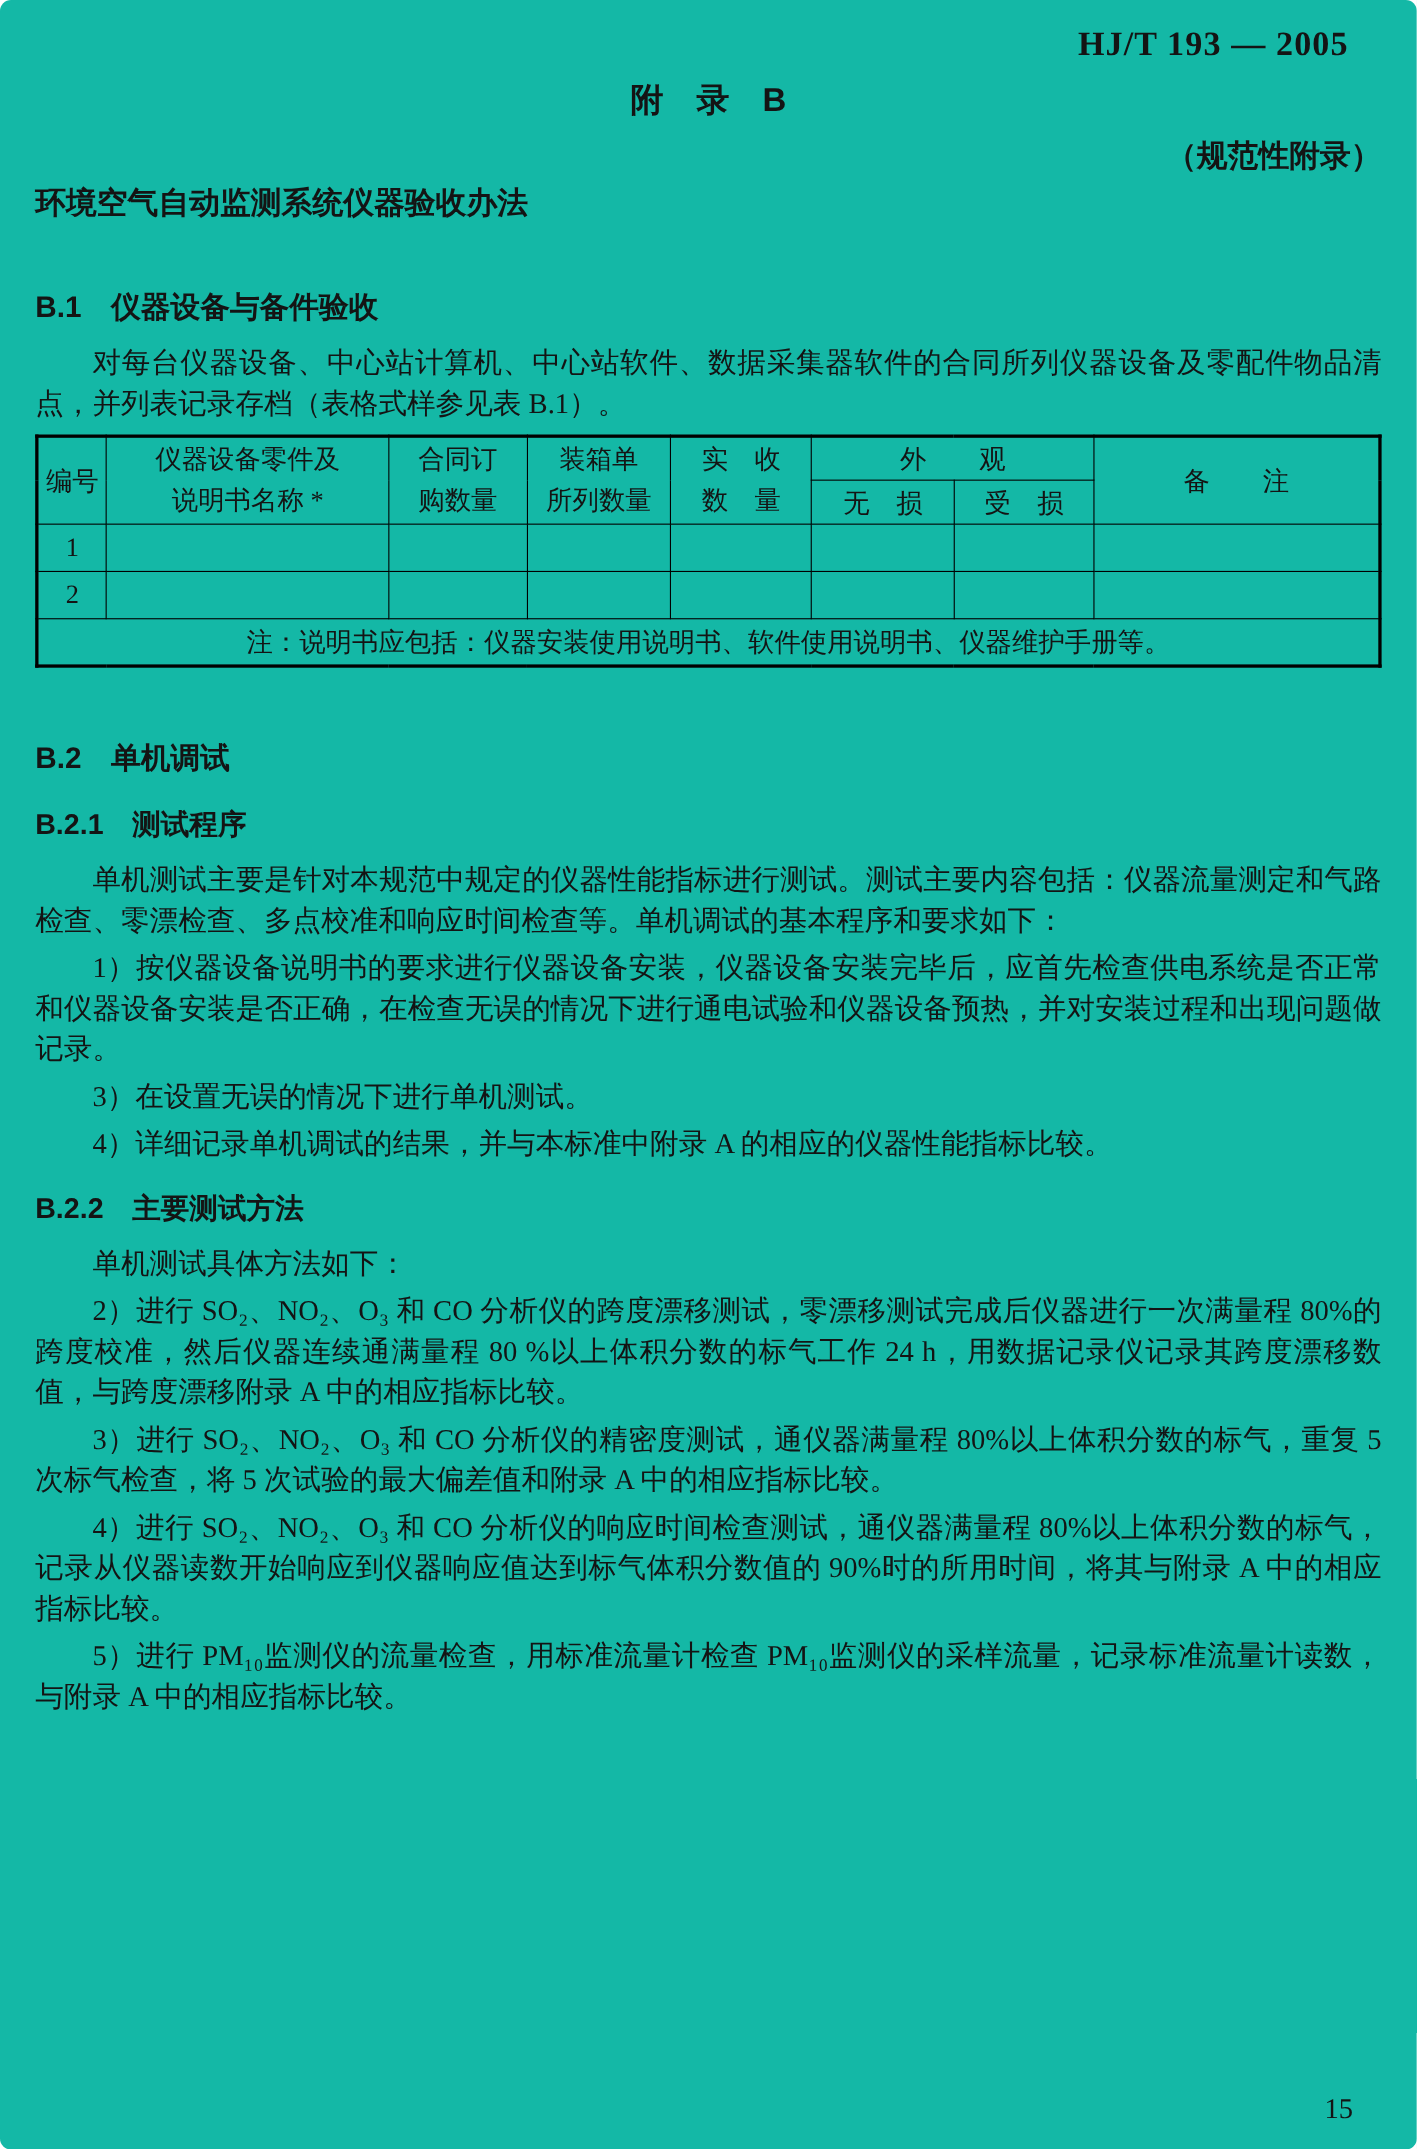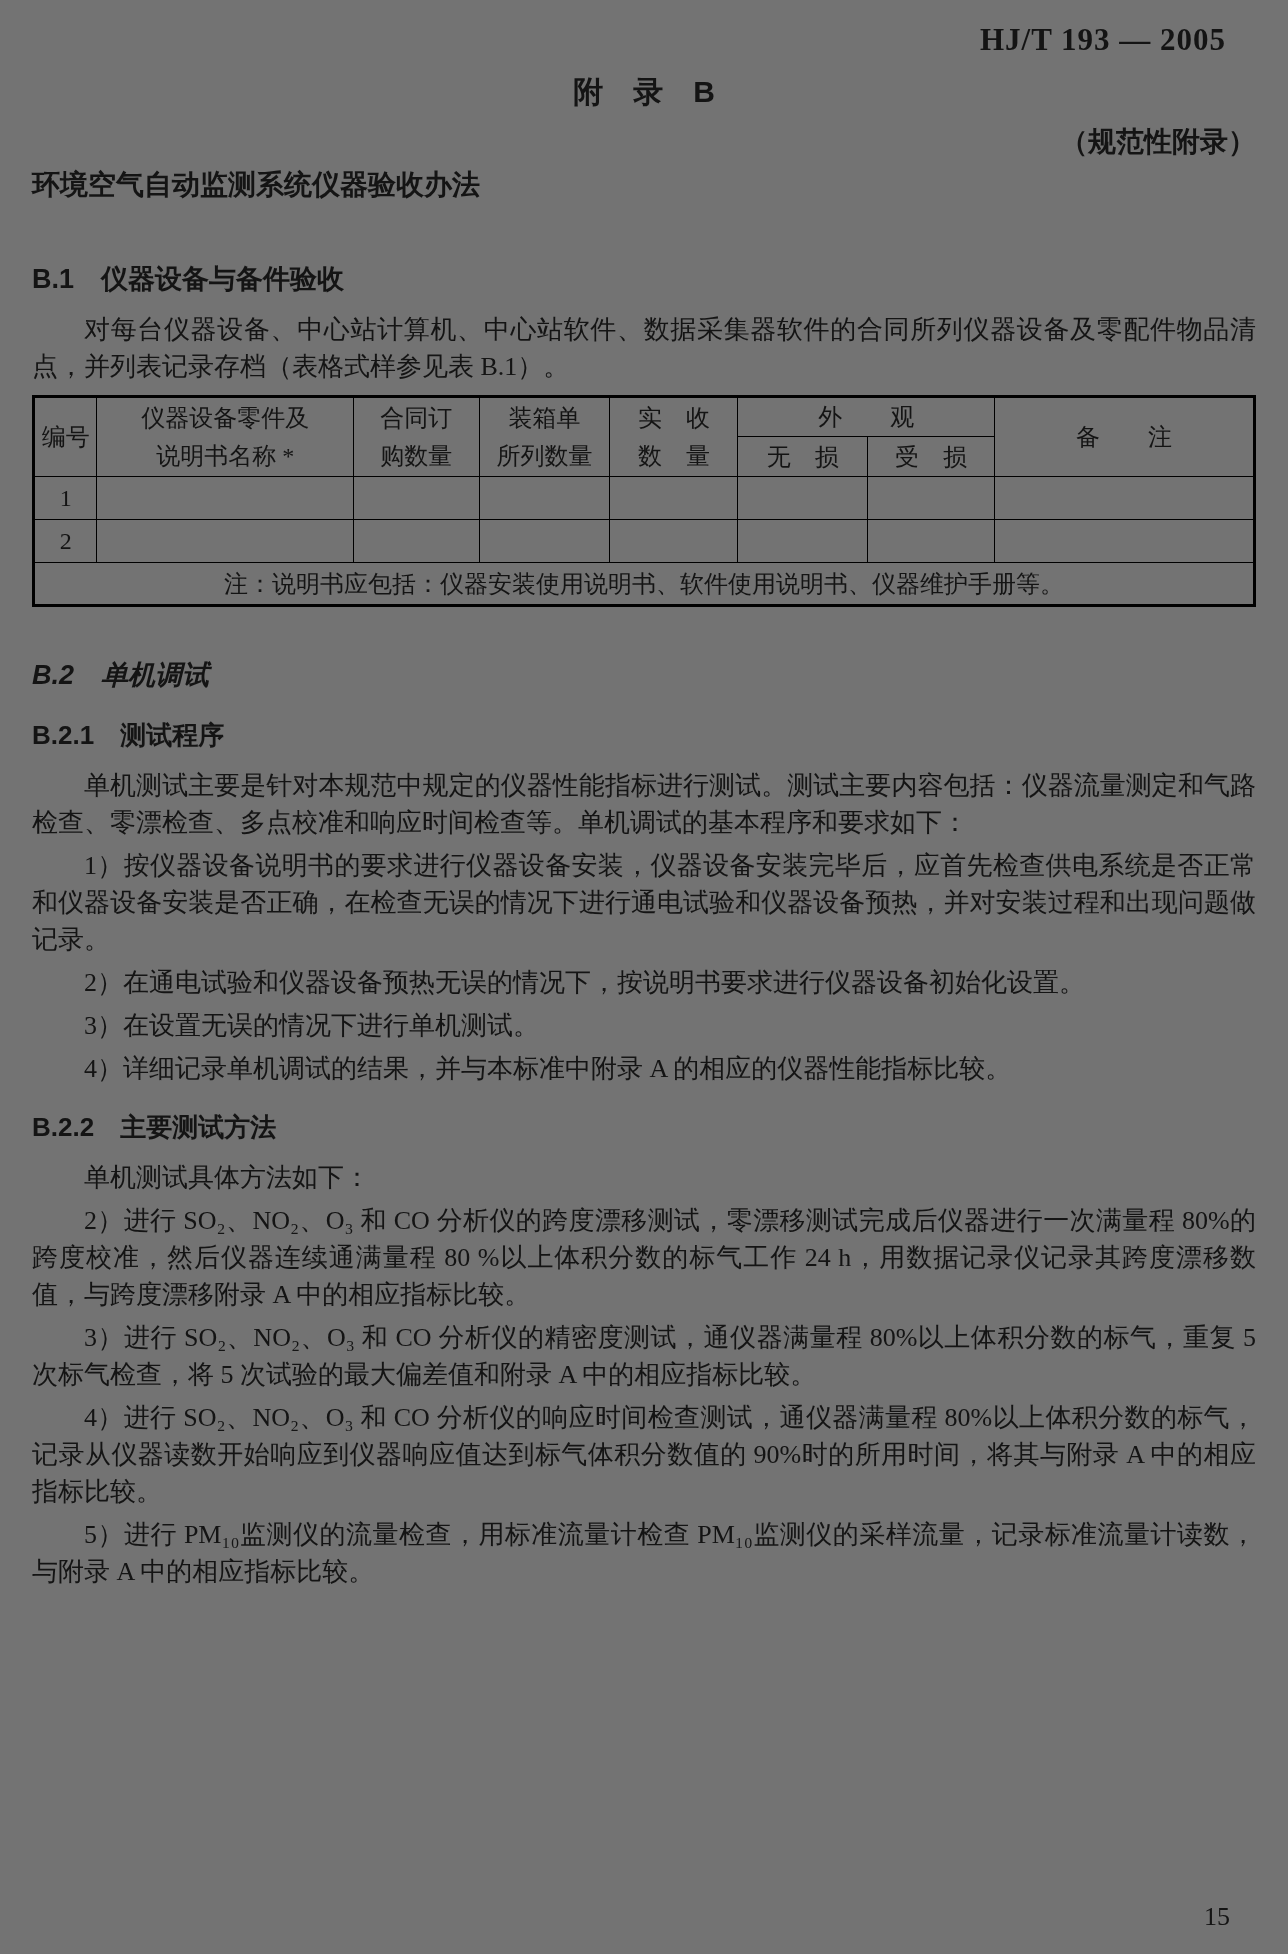--- a/index.html
+++ b/index.html
@@ -5,26 +5,27 @@
   html, body {
     margin: 0;
     padding: 0;
     background: #ffffff;
   }
   .page {
     position: relative;
     width: 1288px;
     height: 1954px;
     margin: 0 auto;
-    background: #737373;
+    background: #14b8a6;
     color: #141414;
     box-sizing: border-box;
     padding: 0 32px;
     overflow: hidden;
     font-family: "Liberation Serif", "DejaVu Serif", serif;
+    border-radius: 10px;
   }
   .doc-code {
     position: absolute;
     top: 22px;
     right: 62px;
     font-family: "Liberation Serif", "DejaVu Serif", serif;
     font-weight: 700;
     font-size: 31px;
     letter-spacing: 1px;
   }
@@ -54,21 +55,21 @@
     line-height: 40px;
   }
   .h-sec {
     margin: 0;
     font-family: "Liberation Sans", "DejaVu Sans", sans-serif;
     font-weight: 700;
     font-size: 27px;
     line-height: 40px;
   }
   .h-sec.b1 { margin-top: 54px; }
-  .h-sec.b2 { margin-top: 48px; font-style: italic; }
+  .h-sec.b2 { margin-top: 62px; }
   .h-sub {
     margin: 20px 0 0 0;
     font-family: "Liberation Sans", "DejaVu Sans", sans-serif;
     font-weight: 700;
     font-size: 26px;
     line-height: 40px;
   }
   .body-p {
     margin: 6px 0;
     font-size: 26px;
@@ -194,21 +195,20 @@
         <td class="note-cell" colspan="8">注：说明书应包括：仪器安装使用说明书、软件使用说明书、仪器维护手册等。</td>
       </tr>
     </tbody>
   </table>
 
   <div class="h-sec b2">B.2　单机调试</div>
 
   <div class="h-sub">B.2.1　测试程序</div>
   <p class="body-p first">单机测试主要是针对本规范中规定的仪器性能指标进行测试。测试主要内容包括：仪器流量测定和气路检查、零漂检查、多点校准和响应时间检查等。单机调试的基本程序和要求如下：</p>
   <p class="body-p">1）按仪器设备说明书的要求进行仪器设备安装，仪器设备安装完毕后，应首先检查供电系统是否正常和仪器设备安装是否正确，在检查无误的情况下进行通电试验和仪器设备预热，并对安装过程和出现问题做记录。</p>
-  <p class="body-p">2）在通电试验和仪器设备预热无误的情况下，按说明书要求进行仪器设备初始化设置。</p>
   <p class="body-p">3）在设置无误的情况下进行单机测试。</p>
   <p class="body-p">4）详细记录单机调试的结果，并与本标准中附录 A 的相应的仪器性能指标比较。</p>
 
   <div class="h-sub">B.2.2　主要测试方法</div>
   <p class="body-p first">单机测试具体方法如下：</p>
   <p class="body-p">2）进行 SO₂、NO₂、O₃ 和 CO 分析仪的跨度漂移测试，零漂移测试完成后仪器进行一次满量程 80%的跨度校准，然后仪器连续通满量程 80 %以上体积分数的标气工作 24 h，用数据记录仪记录其跨度漂移数值，与跨度漂移附录 A 中的相应指标比较。</p>
   <p class="body-p">3）进行 SO₂、NO₂、O₃ 和 CO 分析仪的精密度测试，通仪器满量程 80%以上体积分数的标气，重复 5 次标气检查，将 5 次试验的最大偏差值和附录 A 中的相应指标比较。</p>
   <p class="body-p">4）进行 SO₂、NO₂、O₃ 和 CO 分析仪的响应时间检查测试，通仪器满量程 80%以上体积分数的标气，记录从仪器读数开始响应到仪器响应值达到标气体积分数值的 90%时的所用时间，将其与附录 A 中的相应指标比较。</p>
   <p class="body-p">5）进行 PM₁₀监测仪的流量检查，用标准流量计检查 PM₁₀监测仪的采样流量，记录标准流量计读数，与附录 A 中的相应指标比较。</p>
 

